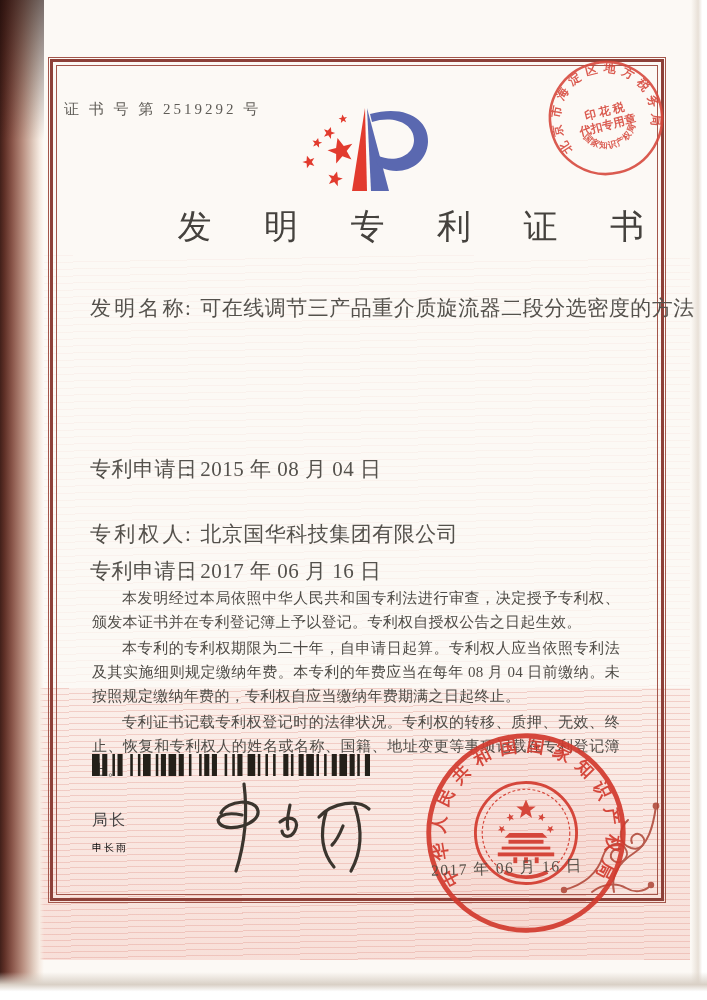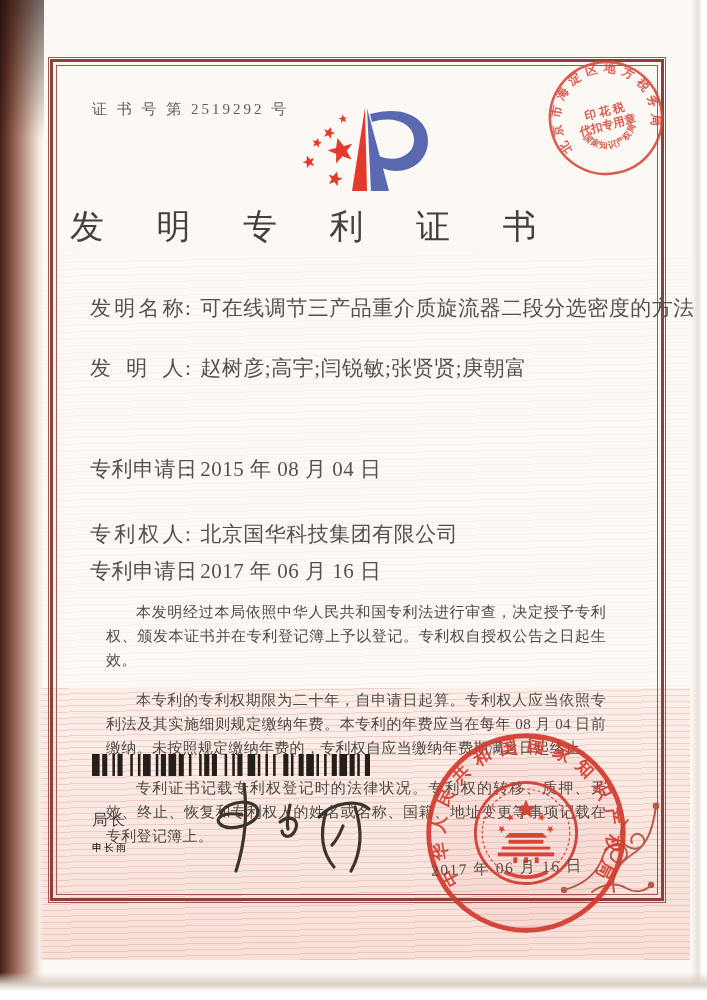--- a/index.html
+++ b/index.html
@@ -23,34 +23,34 @@
     background:repeating-linear-gradient(179deg,rgba(222,138,127,0.32) 0 1px,rgba(0,0,0,0) 1px 6px),
                linear-gradient(180deg,rgba(250,231,225,0.55),rgba(247,219,212,0.85)); }
 
   
   .frame { position:absolute; left:48px; top:57px; width:618px; height:846px; z-index:2; border:1px solid #a3564b; }
   .frame::before { content:""; position:absolute; inset:1px; border:3px solid #8d4038; }
   .frame::after  { content:""; position:absolute; inset:7px; border:1px solid #a3564b; }
 
   .layer { position:absolute; z-index:3; }
 
-  .cert-no { left:92px; top:100px; font-size:15px; letter-spacing:3px; color:#5f5c57; }
+  .cert-no { left:64px; top:100px; font-size:15px; letter-spacing:3px; color:#5f5c57; }
   .logo { left:286px; top:104px; width:150px; height:94px; }
   .tax-stamp { left:545px; top:57px; width:122px; height:122px; transform:rotate(-14deg); opacity:0.88; }
 
-  .title { left:48px; top:204px; width:618px; text-align:left; font-size:34px; font-weight:500;
+  .title { left:48px; top:204px; width:618px; text-align:right; font-size:34px; font-weight:500;
            letter-spacing:22px; text-indent:22px; color:#45423e; }
 
   .frow { left:90px; width:540px; font-size:21px; color:#54514c; letter-spacing:0.5px; white-space:nowrap; }
   .flabel { display:inline-block; width:94px; text-align:justify; text-align-last:justify; }
   .fcolon { display:inline-block; margin:0 9px 0 1px; }
 
   .body-text { left:90px; top:584px; width:532px; font-size:15px; line-height:24px;
                color:#4e4b46; text-align:justify; letter-spacing:0.3px; }
-  .body-text p { text-indent:2em; margin:16px; }
+  .body-text p { text-indent:2em; margin:2px; }
 
   .barcode { left:92px; top:754px; width:278px; height:22px; }
   .barcode svg { width:100%; height:100%; }
 
   .director-label { left:92px; top:810px; font-size:15.5px; letter-spacing:2px; color:#404040; }
   .director-name  { left:92px; top:841px; font-size:10px; letter-spacing:2px; color:#000000; }
   .signature { left:192px; top:778px; width:186px; height:98px; }
 
   .cnipa-seal { left:419px; top:726px; width:214px; height:214px; opacity:0.92; z-index:3; }
   .issue-date { left:431px; top:858px; font-size:15.5px; letter-spacing:1.5px; color:#564f47;
@@ -111,23 +111,20 @@
       <textPath href="#tax-arc-bottom" startOffset="50%" text-anchor="middle">国家知识产权局</textPath>
     </text>
     <text x="0" y="-3" text-anchor="middle" font-size="11.5" font-weight="bold" fill="#d6463a">印 花 税</text>
     <text x="0" y="11" text-anchor="middle" font-size="11.5" font-weight="bold" fill="#d6463a">代扣专用章</text>
   </svg>
 
   <div class="layer title">发 明 专 利 证 书</div>
 
   <div class="layer frow" style="top:294px">
     <span class="flabel">发明名称</span><span class="fcolon">:</span><span>可在线调节三产品重介质旋流器二段分选密度的方法</span>
-  </div>
-  <div class="layer frow" style="top:354px">
-    <span class="flabel">发明人</span><span class="fcolon">:</span><span>赵树彦;高宇;闫锐敏;张贤贤;庚朝富</span>
   </div>
   <div class="layer frow" style="top:455px">
     <span class="flabel">专利申请日</span><span class="fcolon">:</span><span>2015 年 08 月 04 日</span>
   </div>
   <div class="layer frow" style="top:520px">
     <span class="flabel">专利权人</span><span class="fcolon">:</span><span>北京国华科技集团有限公司</span>
   </div>
   <div class="layer frow" style="top:557px">
     <span class="flabel">专利申请日</span><span class="fcolon">:</span><span>2017 年 06 月 16 日</span>
   </div>

